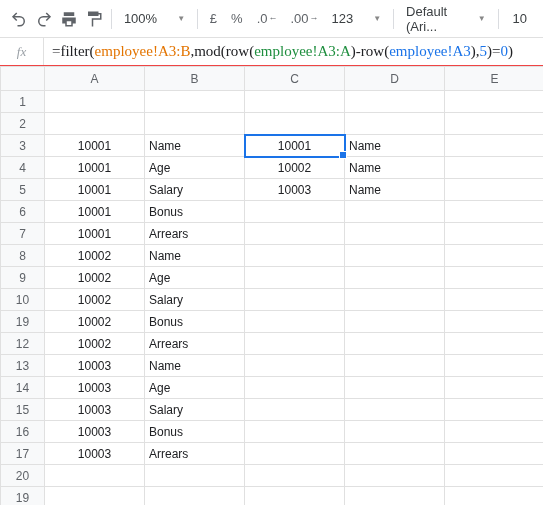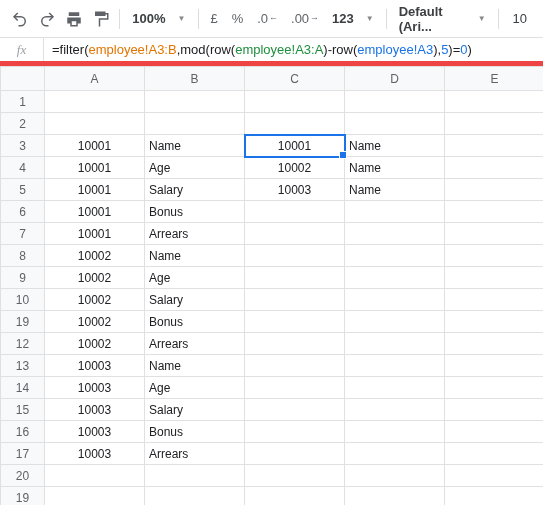--- a/index.html
+++ b/index.html
@@ -34,76 +34,74 @@
     background: #dadce0;
     margin: 0 4px;
   }
   .tb-zoom {
     display: flex;
     align-items: center;
     padding: 0 6px;
     height: 26px;
     color: #3c4043;
     font-size: 13px;
-    gap: 12px;
-    font-weight: bold;
+    gap: 20px;
   }
   .tb-text {
     display: flex;
     align-items: center;
     padding: 0 6px;
     height: 26px;
     color: #5f6368;
     font-size: 13px;
   }
   .tb-font {
     display: flex;
     align-items: center;
     padding: 0 6px;
     height: 26px;
     color: #3c4043;
     font-size: 13px;
     gap: 6px;
     width: 110px;
     justify-content: flex-end;
-    font-weight: bold;
   }
   .tb-size {
     display: flex;
     align-items: center;
     padding: 0 8px;
     height: 26px;
     color: #3c4043;
     font-size: 13px;
   }
   .dd { font-size: 8px; color: #888; }
 
   .formula-bar {
     display: flex;
     align-items: center;
     height: 28px;
-    border-bottom: 5px solid #ef4444;
+    border-bottom: 1px solid #ef4444;
     font-size: 13px;
   }
   .fx {
     width: 44px;
     text-align: center;
     font-style: italic;
     color: #9aa0a6;
     font-family: Georgia, serif;
     border-right: 1px solid #e0e0e0;
     height: 100%;
     display: flex;
     align-items: center;
     justify-content: center;
   }
   .formula {
     padding-left: 8px;
-    font-family: Liberation Sans, sans-serif;
-    font-size: 13px;
+    font-family: Liberation Serif, serif;
+    font-size: 15px;
     color: #202124;
     white-space: nowrap;
   }
   .f-fn { color: #202124; }
   .f-range { color: #e37400; }
   .f-range2 { color: #1e8e3e; }
   .f-range3 { color: #1a73e8; }
   .f-num { color: #1a73e8; }
 
   .grid-wrap { position: relative; }

